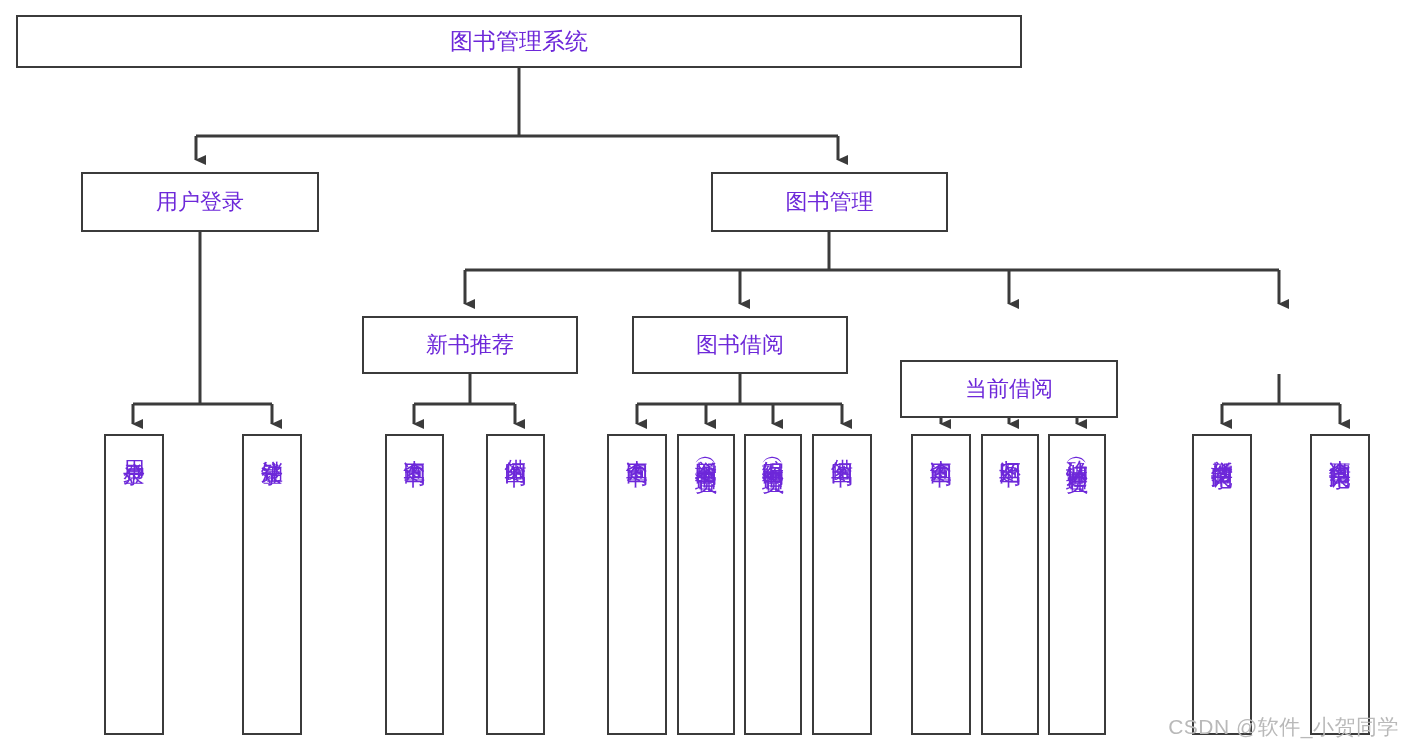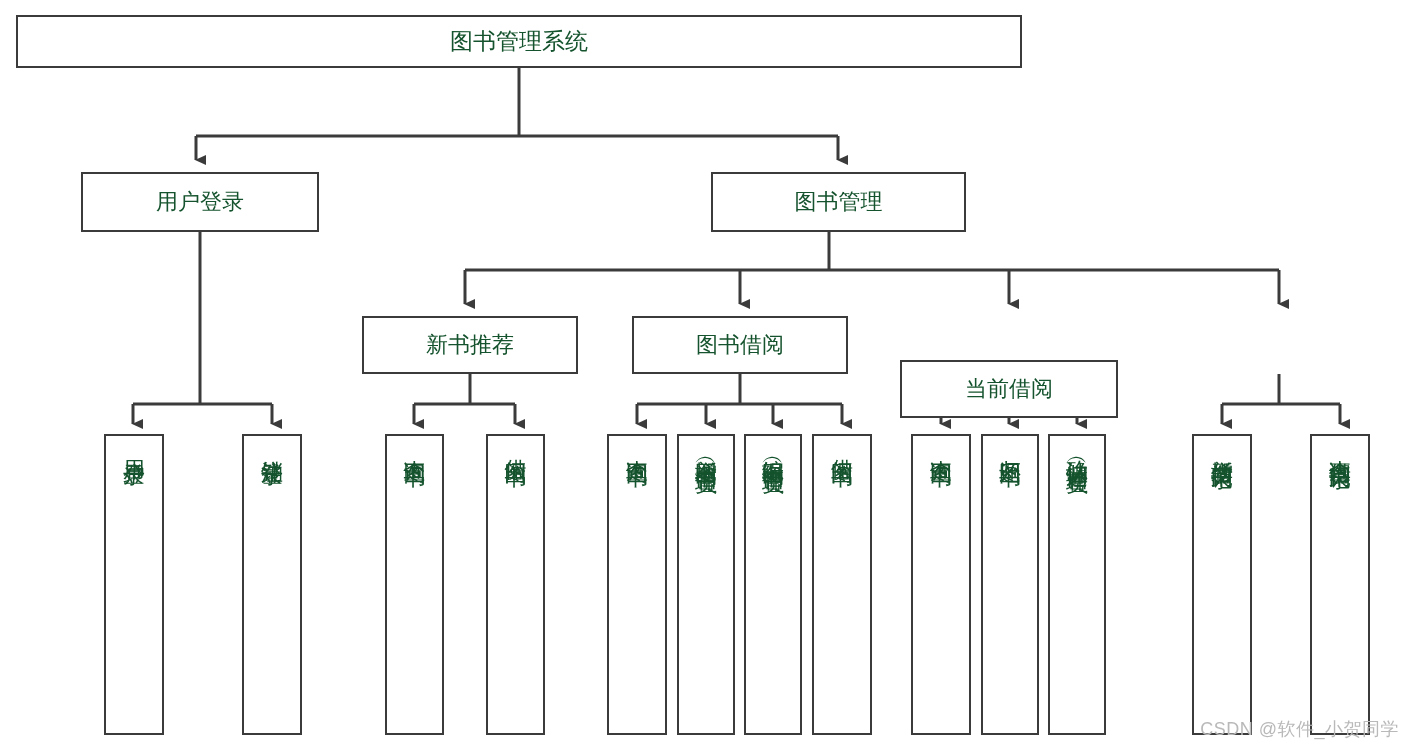--- a/index.html
+++ b/index.html
@@ -2,29 +2,29 @@
 <html><head>
 <meta charset="utf-8">
 <style>
   html,body{margin:0;padding:0;background:#ffffff;}
   body{width:1405px;height:747px;overflow:hidden;
        font-family:"Liberation Sans","DejaVu Sans",sans-serif;}
   #stage{position:relative;width:1405px;height:747px;background:#fff;}
   svg#wires{position:absolute;left:0;top:0;width:1405px;height:747px;}
   .node{position:absolute;box-sizing:border-box;background:#ffffff;
         border:2px solid #3b3b3b;display:flex;align-items:center;
-        justify-content:center;color:#14532d;}
+        justify-content:center;color:#6d28d9;}
   .node .lbl{display:block;text-align:center;line-height:1.12;}
   .h-node .lbl{font-size:22px;}
   .root .lbl{font-size:23px;}
   .leaf{padding:6px 2px;align-items:flex-start;}
   .leaf .lbl{writing-mode:vertical-rl;text-orientation:upright;
              font-size:22px;letter-spacing:2px;line-height:1.0;
              margin:0 auto;}
-  .watermark{position:absolute;right:6px;bottom:6px;font-size:18px;
+  .watermark{position:absolute;right:6px;bottom:6px;font-size:21px;
              color:#b9b9b9;letter-spacing:.5px;white-space:nowrap;}
 </style>
 </head>
 <body>
 
 <div id="stage">
 
   <svg id="wires" viewBox="0 0 1405 747" xmlns="http://www.w3.org/2000/svg">
     <defs>
       <marker id="ah" markerWidth="10" markerHeight="11" refX="5" refY="10" orient="auto" markerUnits="userSpaceOnUse">
@@ -75,21 +75,21 @@
     </g>
   </svg>
 
   <div class="node root h-node" style="left:16px;top:15px;width:1006px;height:53px;">
     <span class="lbl">图书管理系统</span>
   </div>
 
   <div class="node h-node" style="left:81px;top:172px;width:238px;height:60px;">
     <span class="lbl">用户登录</span>
   </div>
-  <div class="node h-node" style="left:711px;top:172px;width:255px;height:60px;">
+  <div class="node h-node" style="left:711px;top:172px;width:237px;height:60px;">
     <span class="lbl">图书管理</span>
   </div>
 
   <div class="node h-node" style="left:362px;top:316px;width:216px;height:58px;">
     <span class="lbl">新书推荐</span>
   </div>
   <div class="node h-node" style="left:632px;top:316px;width:216px;height:58px;">
     <span class="lbl">图书借阅</span>
   </div>
   <div class="node h-node" style="left:900px;top:316px;width:218px;height:58px;margin-top:44px;">

